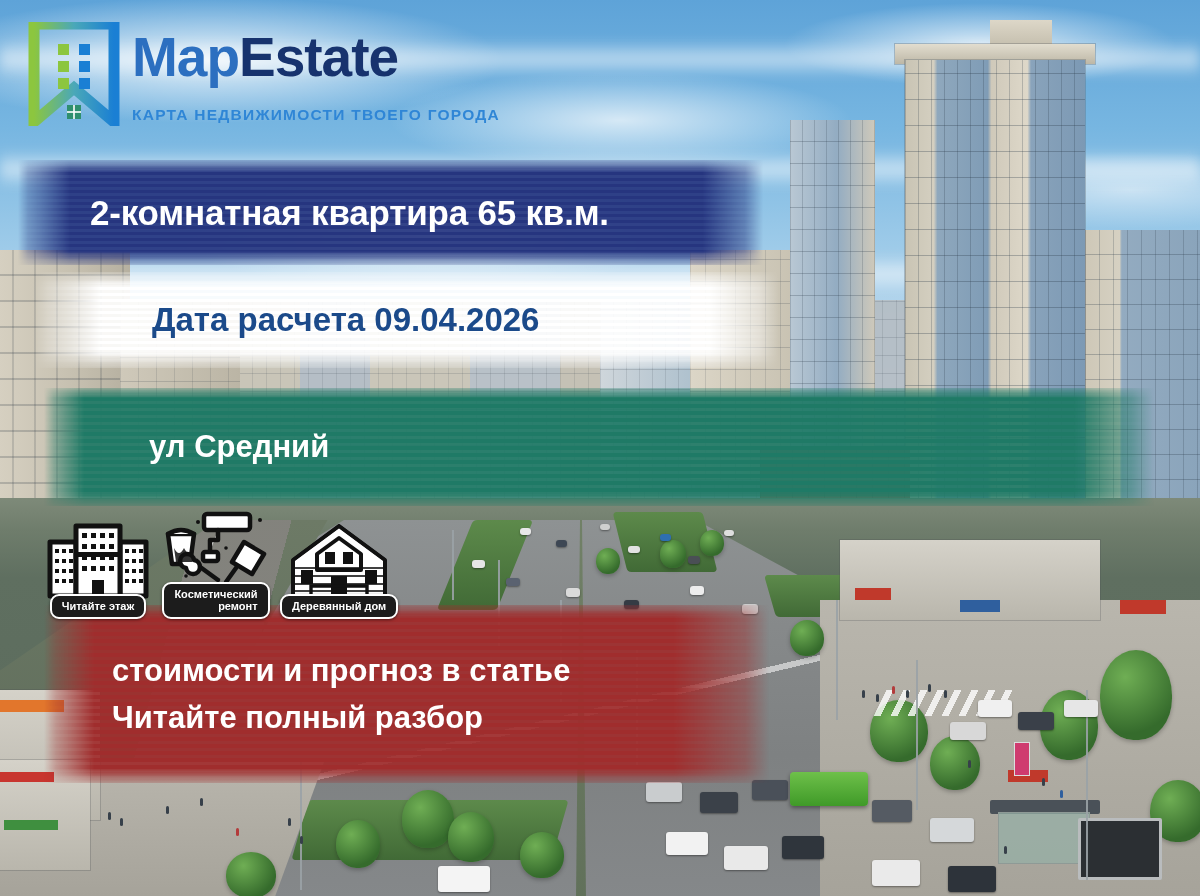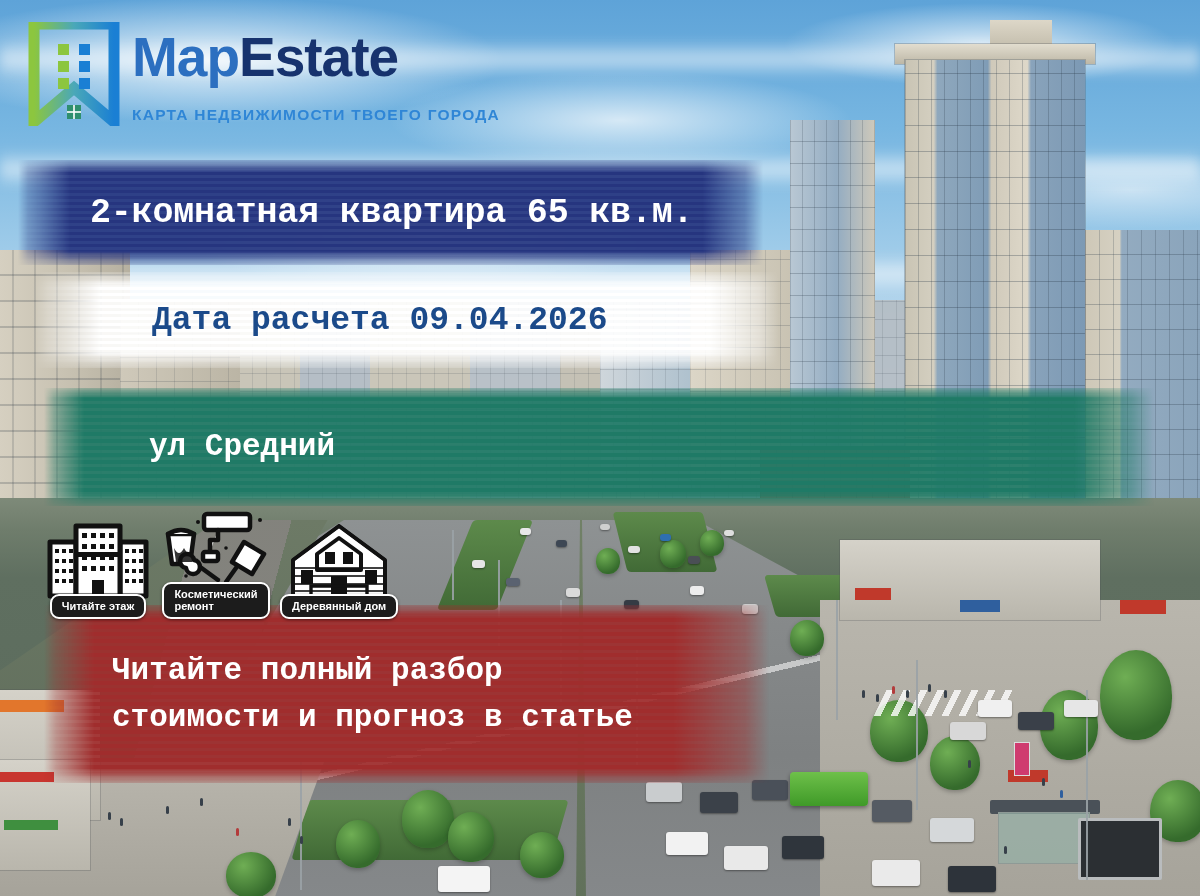--- a/index.html
+++ b/index.html
@@ -225,21 +225,21 @@
     position:absolute;
     background:repeating-linear-gradient(90deg, rgba(255,255,255,.8) 0 7px, rgba(255,255,255,0) 7px 17px);
   }
   .billboard {
     position:absolute; background:#2b2f33; border:3px solid #b9bcbe; border-radius:2px;
   }
 
   
   .banner {
     position:absolute;
-    display:flex; flex-direction:column; justify-content:center;font-family:Liberation Mono, monospace;
+    display:flex; flex-direction:column; justify-content:center;
   }
   .banner .ink {
     position:absolute; inset:0;
   }
   
   .ink::before, .ink::after {
     content:""; position:absolute; top:0; bottom:0; width:46px;
     background:inherit;
   }
   .banner .txt { position:relative; z-index:3; }
@@ -347,21 +347,21 @@
     display:flex; align-items:flex-end; gap:8px;
   }
   .feature { position:relative; display:flex; flex-direction:column; align-items:center; }
   .feature .fi { display:block; }
   .feature .flabel {
     margin-top:-6px;
     background:#1c1c1c; color:#fff;
     font-size:11px; font-weight:700;
     padding:4px 10px; border-radius:9px;
     border:2px solid #ffffff;
-    text-align:left; line-height:1.12;
+    text-align:right; line-height:1.12;
     white-space:pre-line;
     box-shadow:0 1px 3px rgba(0,0,0,.5);
   }
 </style>
 </head>
 <body>
 
 <div id="stage">
 
   <div class="photo">
@@ -654,18 +654,18 @@
         </g>
       </svg>
       <div class="flabel">Деревянный дом</div>
     </div>
 
   </div>
 
   <div class="banner" id="banner-cta">
     <div class="ink"></div>
     <div class="txt">
+      <div>стоимости и прогноз в статье</div>
       <div>Читайте полный разбор</div>
-      <div>стоимости и прогноз в статье</div>
     </div>
   </div>
 
 </div>
 
 </body></html>

